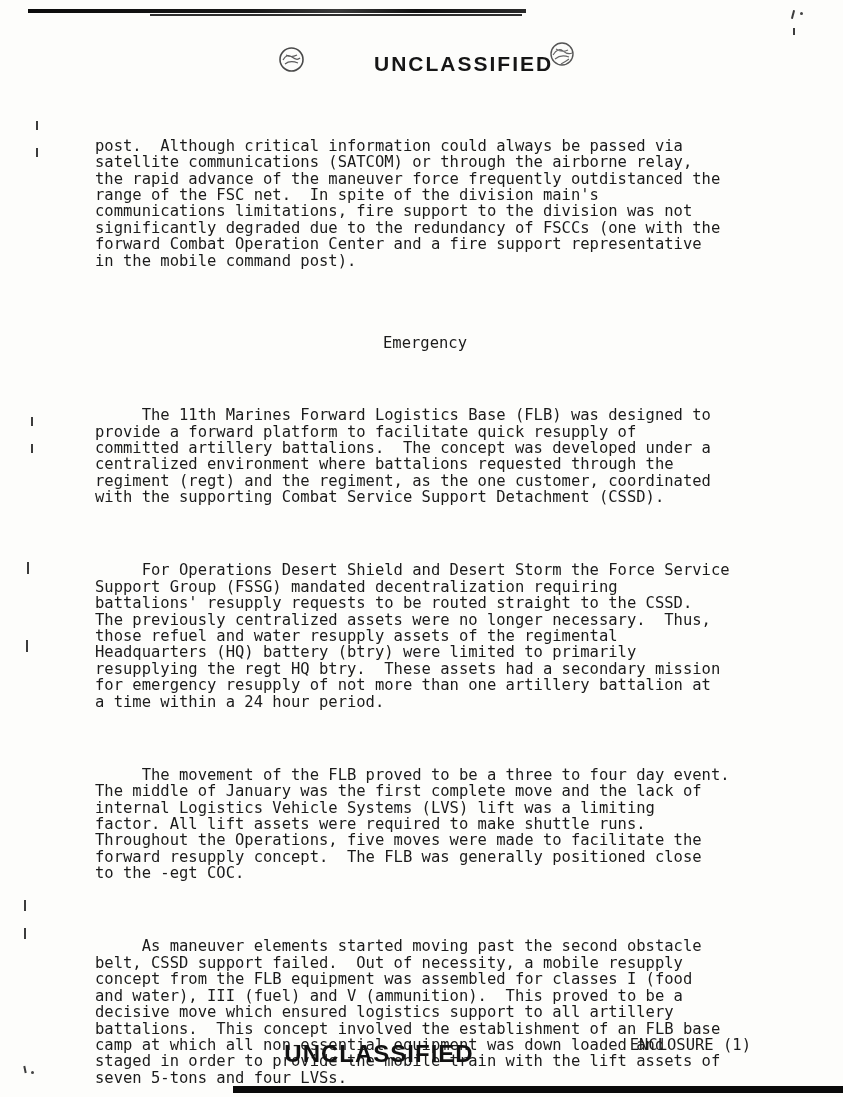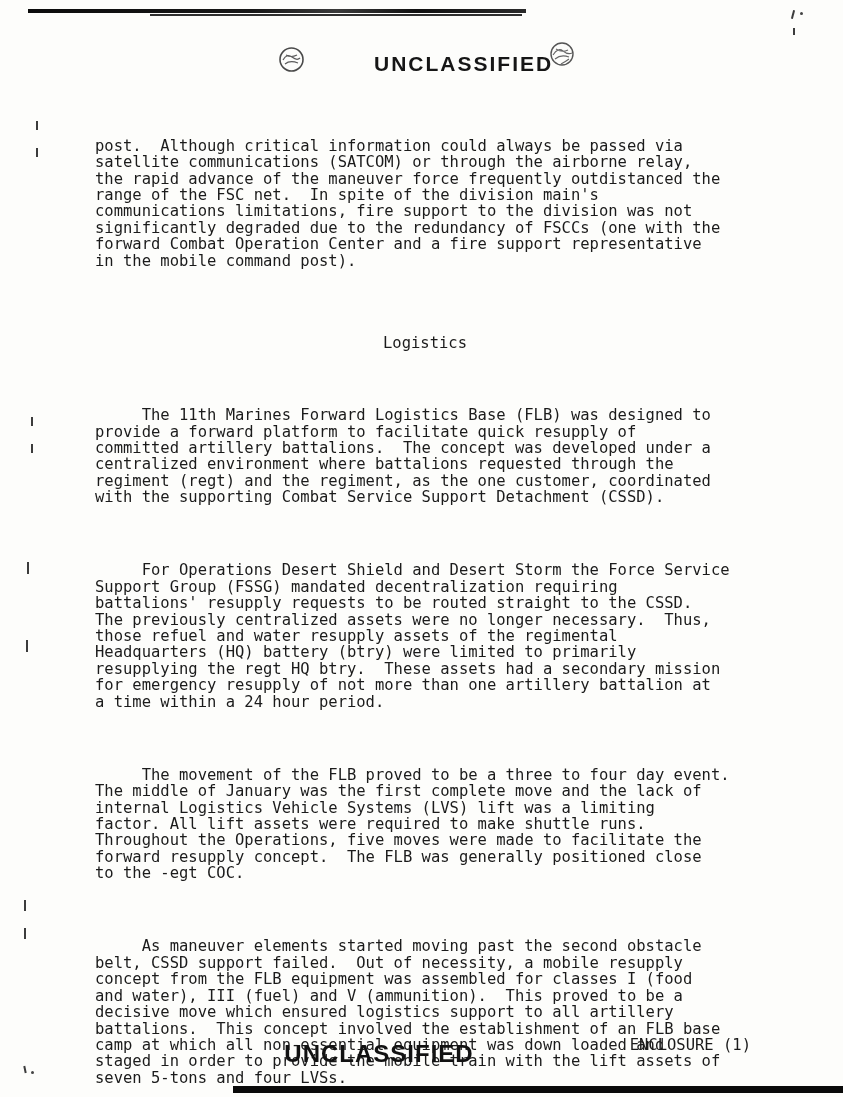--- a/index.html
+++ b/index.html
@@ -131,21 +131,21 @@
 
   <div class="doc-body">
     <p class="doc-para">post.  Although critical information could always be passed via
 satellite communications (SATCOM) or through the airborne relay,
 the rapid advance of the maneuver force frequently outdistanced the
 range of the FSC net.  In spite of the division main's
 communications limitations, fire support to the division was not
 significantly degraded due to the redundancy of FSCCs (one with the
 forward Combat Operation Center and a fire support representative
 in the mobile command post).</p>
-    <div class="section-heading">Logistics</div>
+    <div class="section-heading">Emergency</div>
     <p class="doc-para">     The 11th Marines Forward Logistics Base (FLB) was designed to
 provide a forward platform to facilitate quick resupply of
 committed artillery battalions.  The concept was developed under a
 centralized environment where battalions requested through the
 regiment (regt) and the regiment, as the one customer, coordinated
 with the supporting Combat Service Support Detachment (CSSD).</p>
     <p class="doc-para">     For Operations Desert Shield and Desert Storm the Force Service
 Support Group (FSSG) mandated decentralization requiring
 battalions' resupply requests to be routed straight to the CSSD.
 The previously centralized assets were no longer necessary.  Thus,

